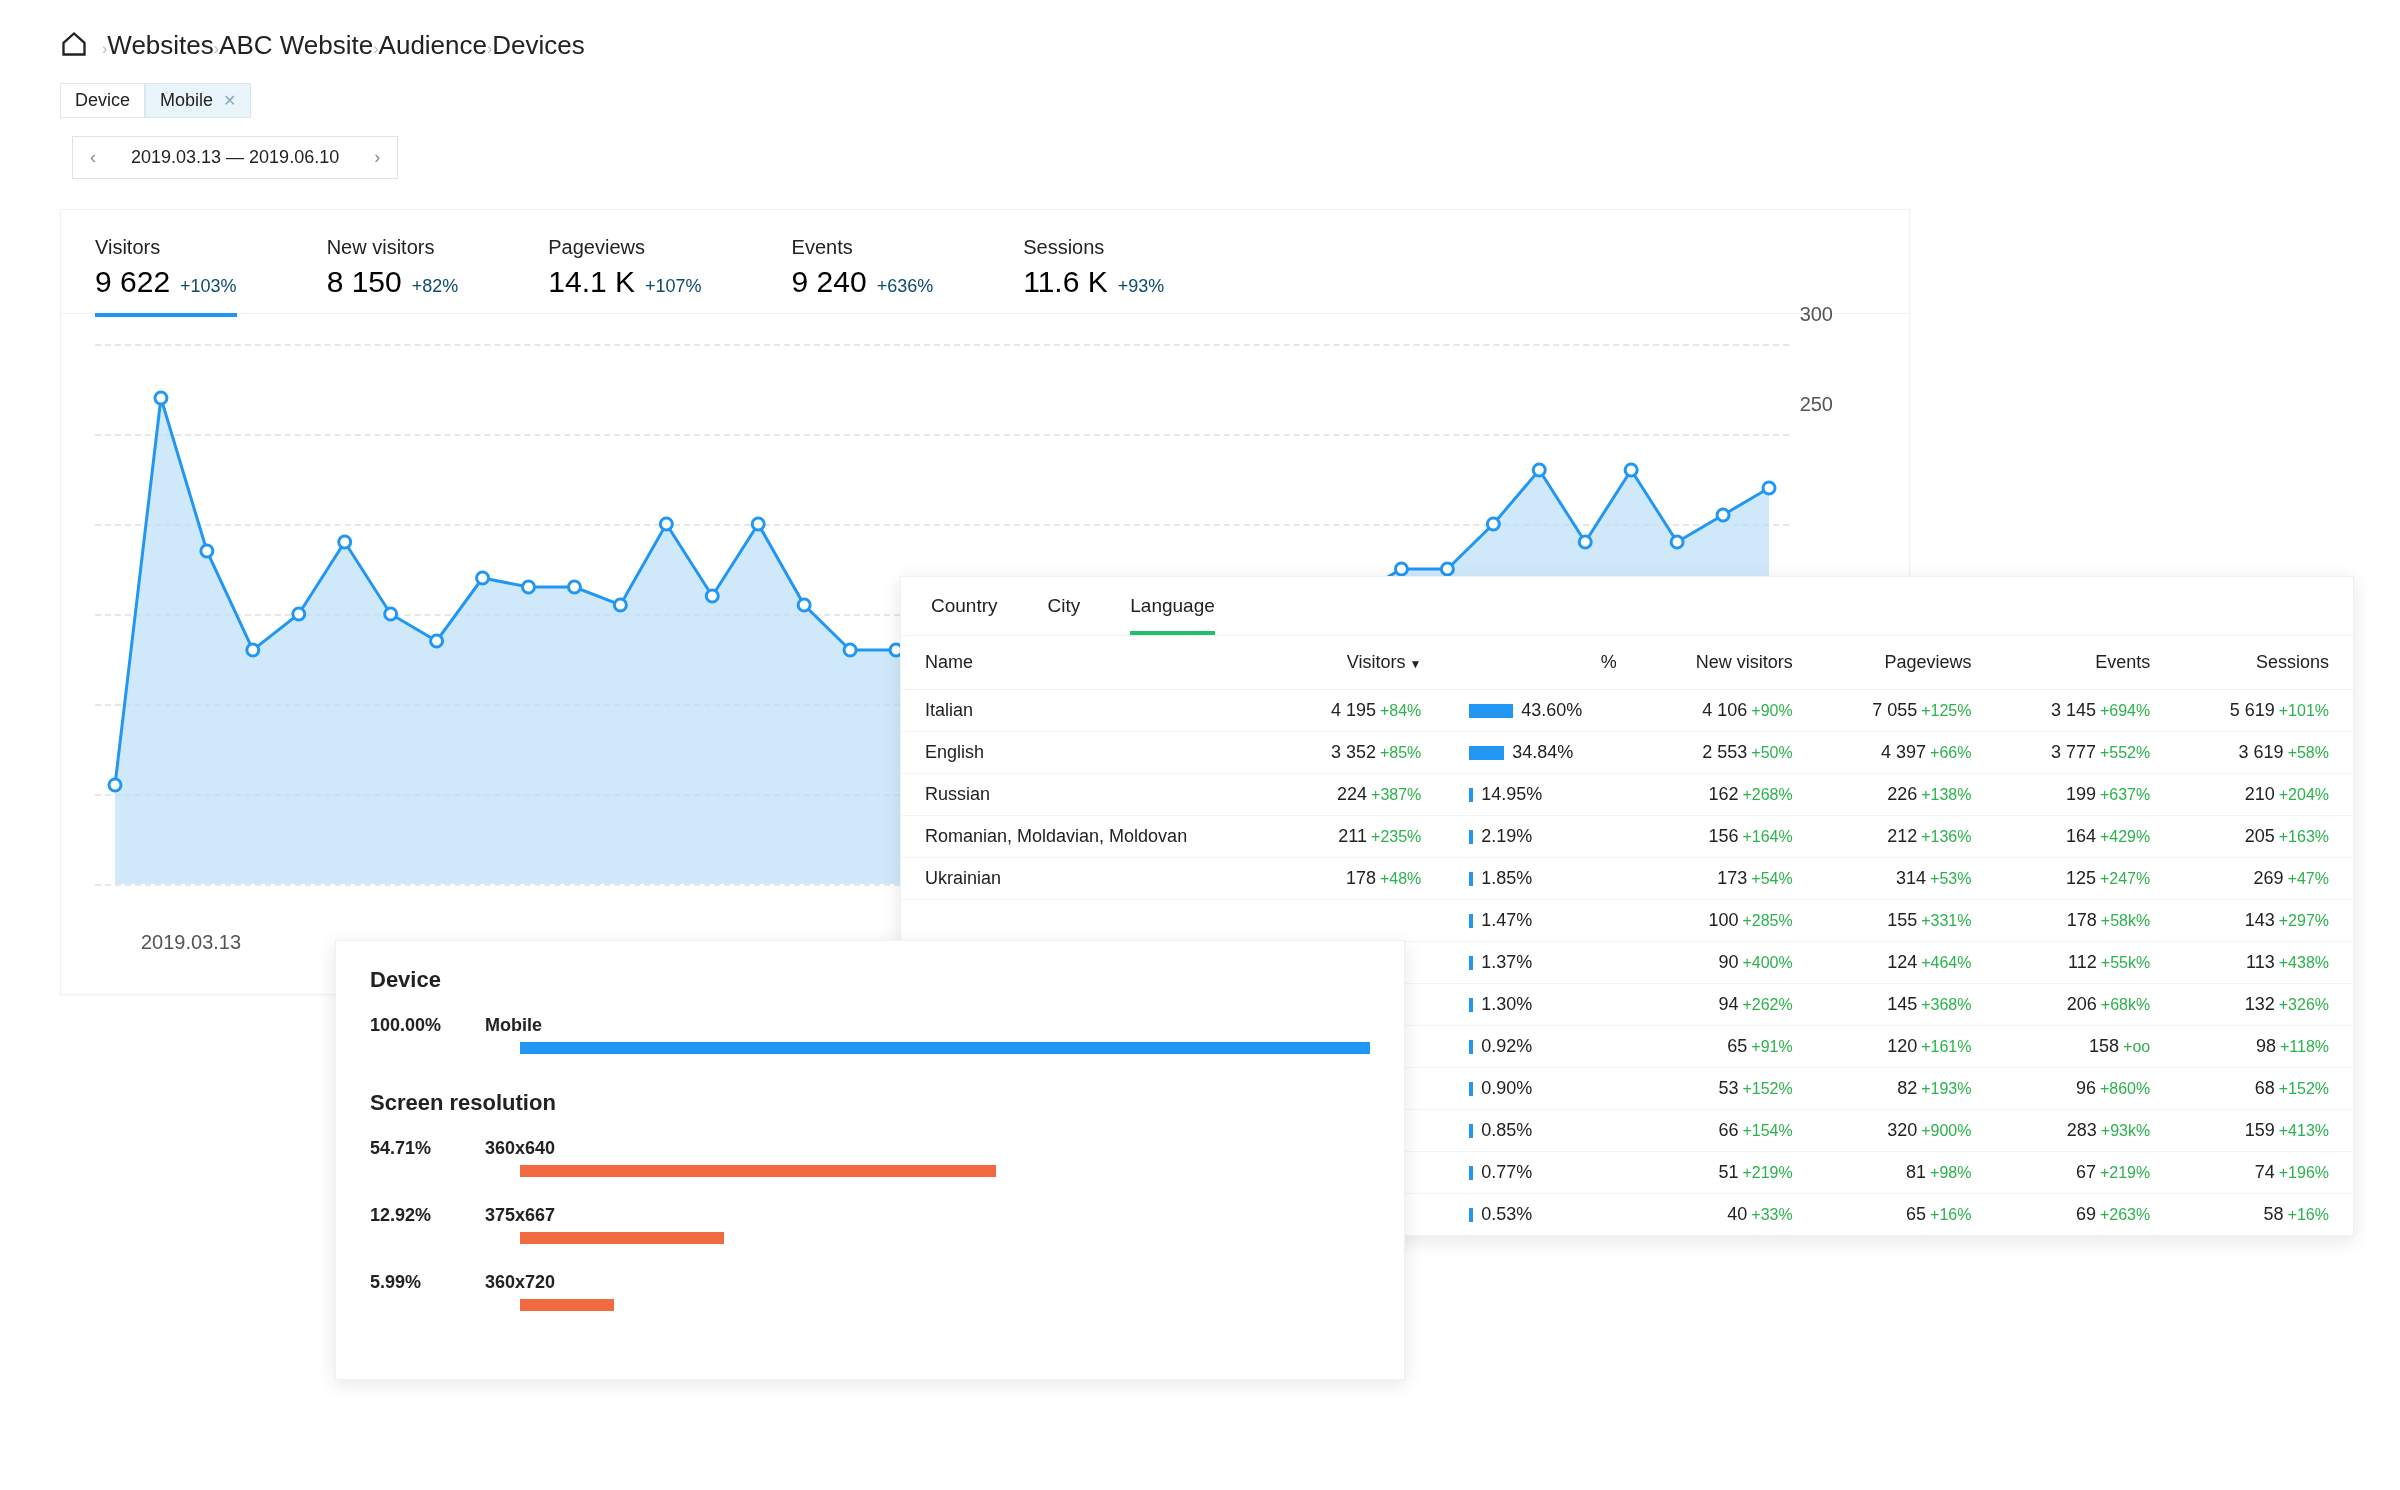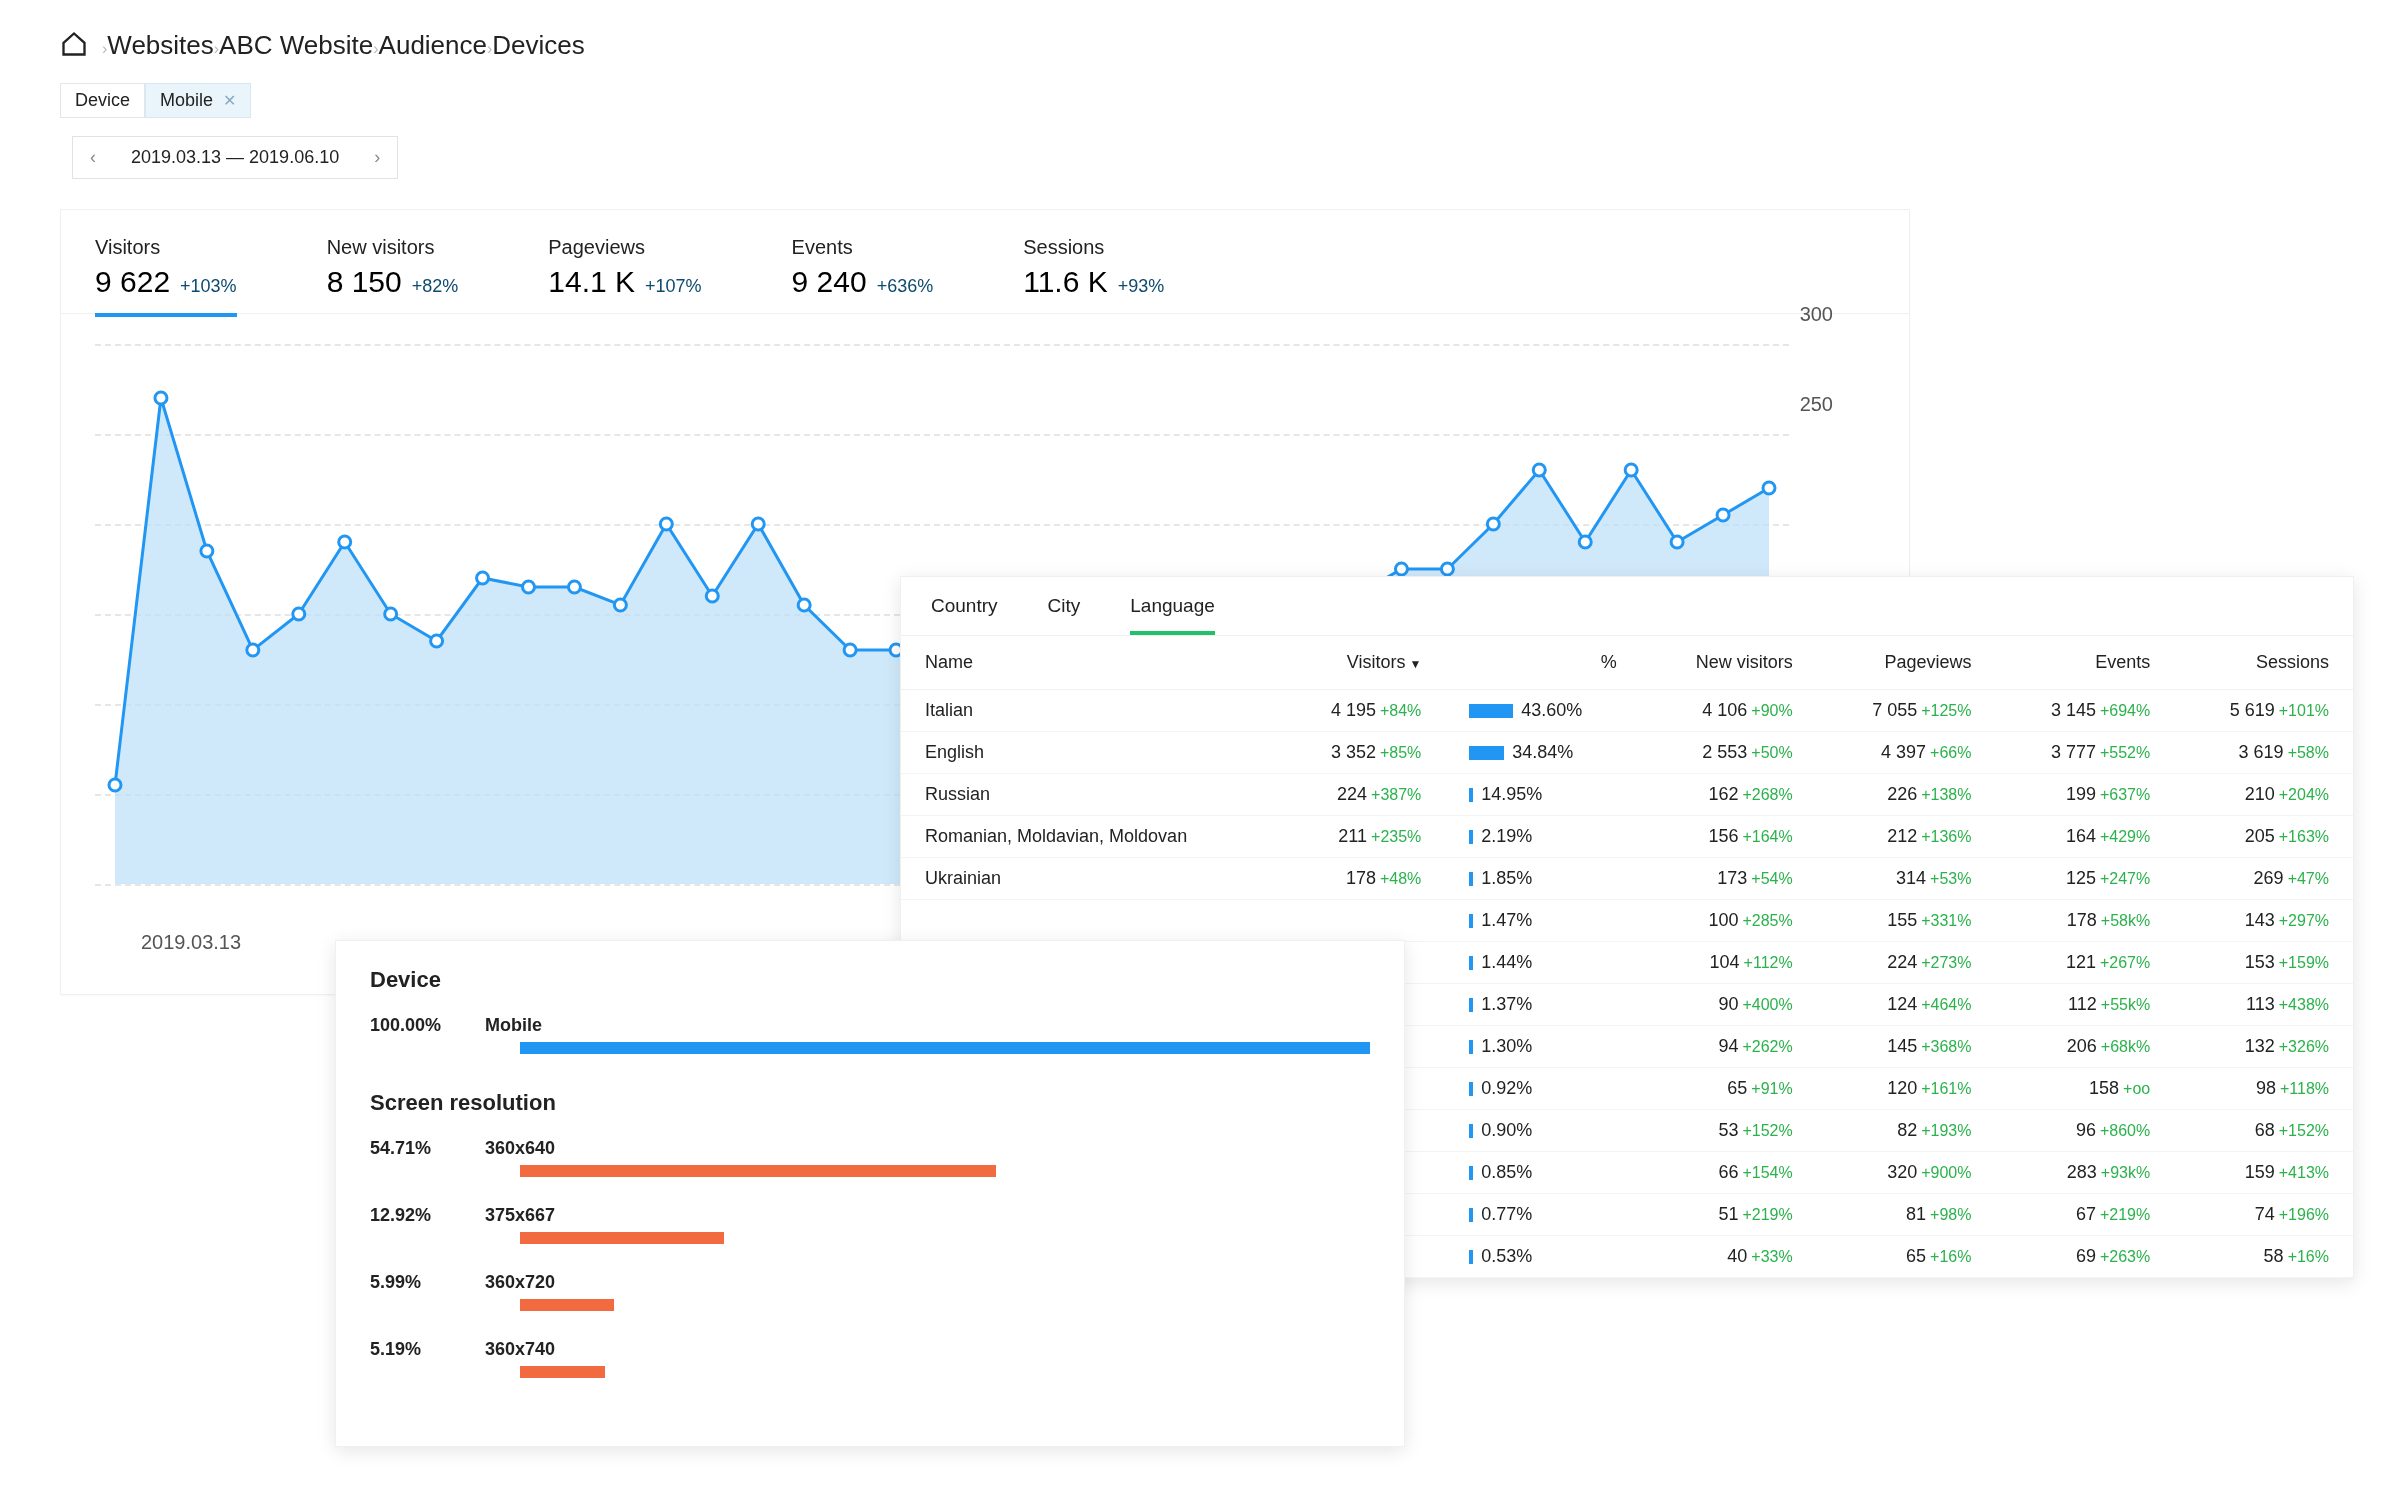--- a/index.html
+++ b/index.html
@@ -287,34 +287,20 @@
             <td>155<span class="delta-sm">+331%</span></td>
             <td>178<span class="delta-sm">+58k%</span></td>
             <td>143<span class="delta-sm">+297%</span></td>
           </tr>
           <tr>
             <td><span></span></td>
             <td></td>
             <td style="text-align: left;">
               <span class="pct-cell">
                 <span class="pct-bar tiny" style="width:4px"></span>
-                <span>1.44%</span>
-              </span>
-            </td>
-            <td>104<span class="delta-sm">+112%</span></td>
-            <td>224<span class="delta-sm">+273%</span></td>
-            <td>121<span class="delta-sm">+267%</span></td>
-            <td>153<span class="delta-sm">+159%</span></td>
-          </tr>
-          <tr>
-            <td><span></span></td>
-            <td></td>
-            <td style="text-align: left;">
-              <span class="pct-cell">
-                <span class="pct-bar tiny" style="width:4px"></span>
                 <span>1.37%</span>
               </span>
             </td>
             <td>90<span class="delta-sm">+400%</span></td>
             <td>124<span class="delta-sm">+464%</span></td>
             <td>112<span class="delta-sm">+55k%</span></td>
             <td>113<span class="delta-sm">+438%</span></td>
           </tr>
           <tr>
             <td><span></span></td>
@@ -458,30 +444,17 @@
               <div class="l">360x720</div>
             </div>
             <div class="bar-row">
               <div class="p"></div>
               <div class="l" style="width:0"></div>
               <div class="track">
                 <div class="fill orange" style="width:11%"></div>
               </div>
             </div>
           </div>
-          <div class="bar-line">
-            <div class="bar-row">
-              <div class="p">5.19%</div>
-              <div class="l">360x740</div>
-            </div>
-            <div class="bar-row">
-              <div class="p"></div>
-              <div class="l" style="width:0"></div>
-              <div class="track">
-                <div class="fill orange" style="width:10%"></div>
-              </div>
-            </div>
-          </div>
         </div>
     </div>
   </div>
 
 </div>
 
 </body></html>

